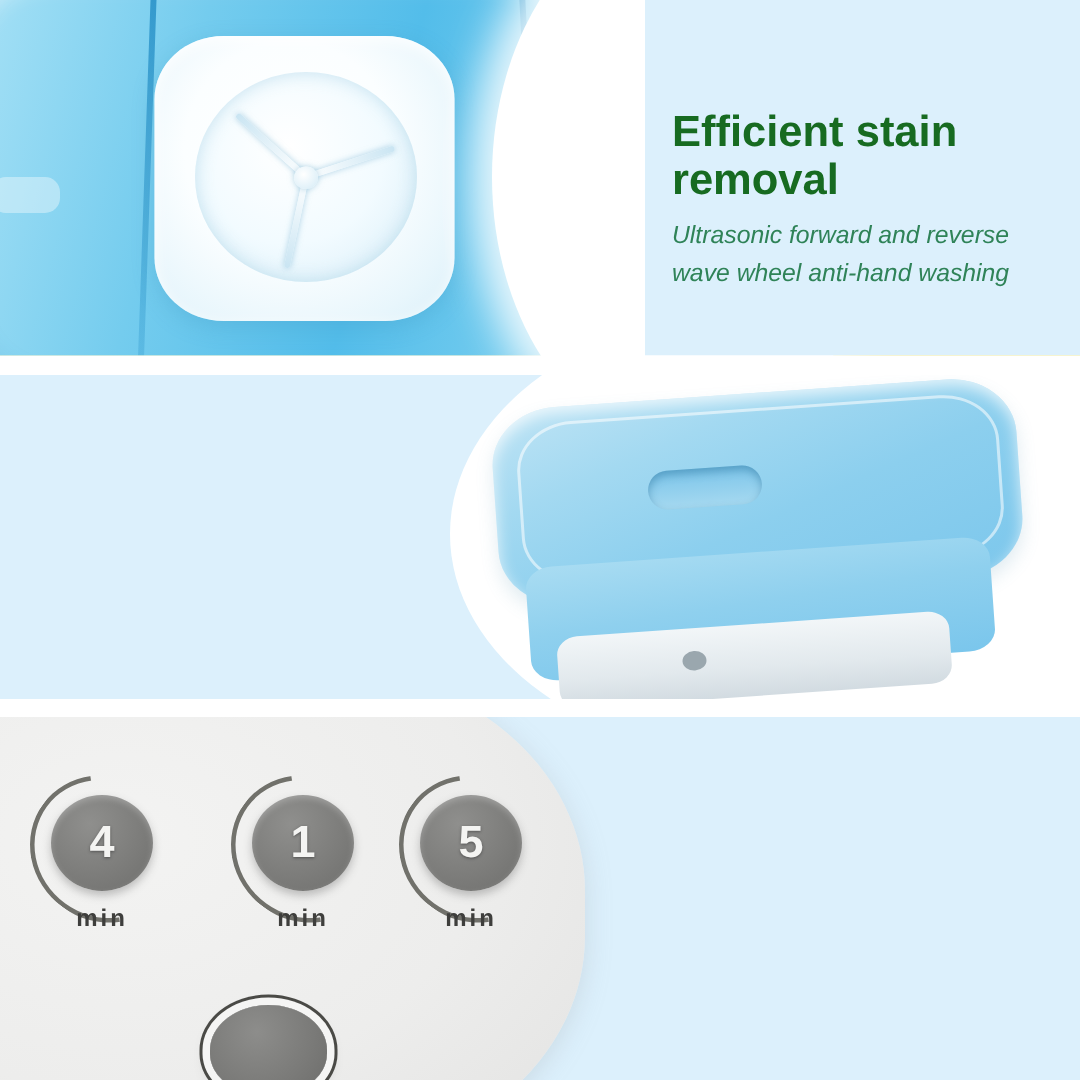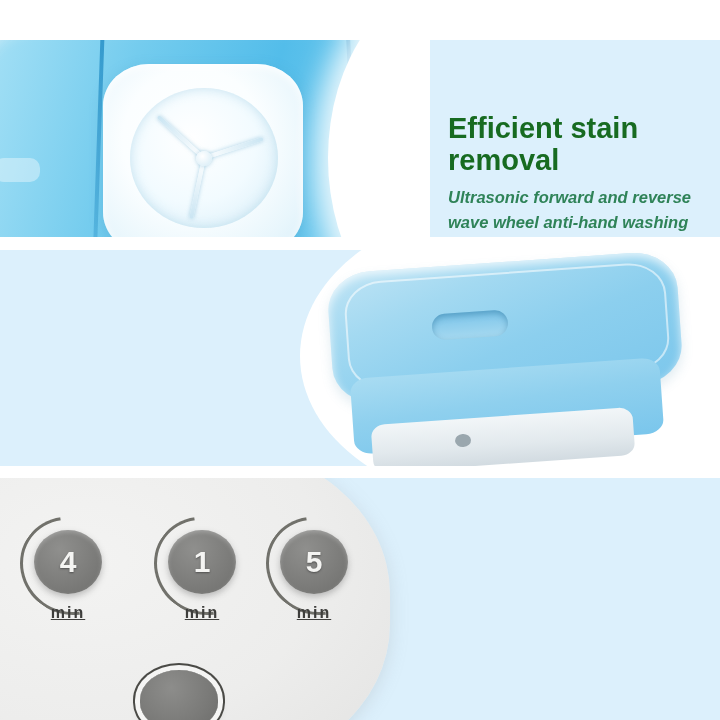--- a/index.html
+++ b/index.html
@@ -8,21 +8,21 @@
     font-family:"Liberation Sans", sans-serif;
     background:#daeffc;
     overflow:hidden;
   }
   .page{position:relative;width:720px;height:720px;overflow:hidden;background:#ffffff;}
 
   
   .band{position:absolute;left:0;width:720px;overflow:hidden;}
 
   
-  #sec1{top:0;height:304px;background:#fde047;margin-top:40px;}
+  #sec1{top:0;height:304px;background:#fde047;}
   #sec1 .photo{
     position:absolute;left:0;top:0;width:420px;height:237px;overflow:hidden;
   }
   #sec1 .tub{
     position:absolute;left:-48px;top:-40px;width:452px;height:322px;
     border-radius:70px/64px;
     background:
       radial-gradient(ellipse 60% 50% at 52% 48%, rgba(255,255,255,0) 58%, rgba(110,195,235,0.55) 72%, rgba(90,185,230,0.85) 100%),
       linear-gradient(100deg,#9ddcf3 0%,#7fd0ef 22%,#5ec2ec 48%,#64c6ee 70%,#8ed6f2 100%);
   }
@@ -160,42 +160,40 @@
     position:absolute;left:-15px;top:-12px;width:96px;height:90px;border-radius:50%;
     border:3px solid #56564f;
     border-right-color:transparent;border-top-color:transparent;
     transform:rotate(36deg);
     opacity:.82;
   }
   .tbtn .minlbl{
     position:absolute;left:0;top:74px;width:68px;text-align:center;
     font-size:16px;font-weight:bold;color:#3e3e3c;letter-spacing:2px;
     font-family:"Liberation Sans", sans-serif;
-    text-decoration:underline;
   }
   #sec3 .powerbtn{
     position:absolute;left:140px;top:192px;width:78px;height:60px;border-radius:50% 50% 46% 46%;
     background:radial-gradient(circle at 40% 30%, #8d8d8b 0%, #7a7a78 60%, #6c6c6a 100%);
     box-shadow:0 0 0 5px #f5f5f4, 0 0 0 7px #4a4a46, 0 4px 10px rgba(80,80,80,.4);
   }
 
   
   .txt{position:absolute;}
   .h{
     color:#176b21;font-weight:bold;
     font-family:"Liberation Sans", sans-serif;
     line-height:1.12;
     margin:0;
   }
   .p{
     color:#2f8358;font-style:italic;
     font-family:"Liberation Sans", sans-serif;
     line-height:1.5;
     margin:0;
-    font-weight:bold;
   }
   #t1{left:448px;top:72px;width:260px;}
   #t1 .h{font-size:29px;}
   #t1 .p{font-size:16.5px;margin-top:8px;}
 </style>
 </head>
 <body>
 
 <div class="page">
 

